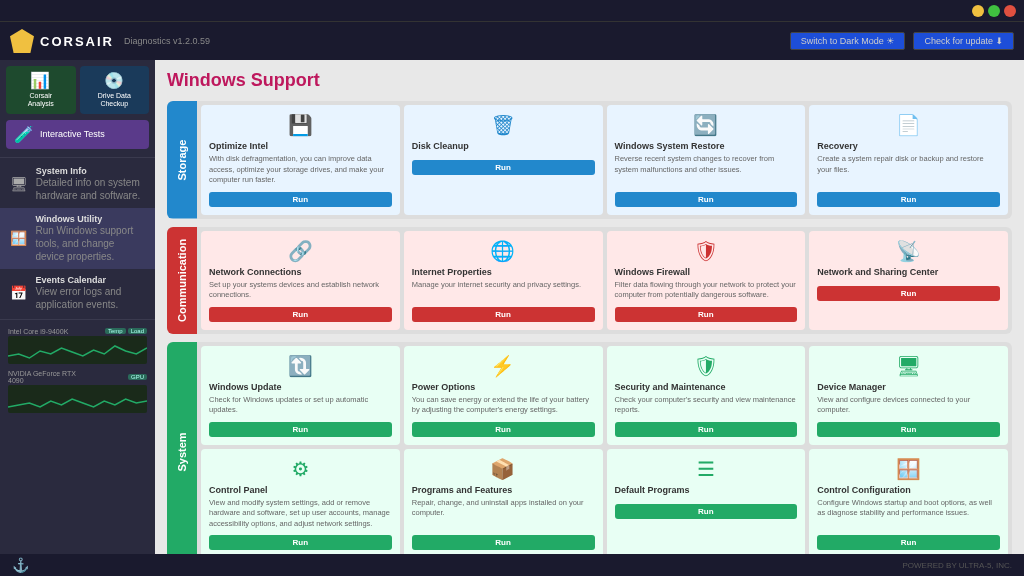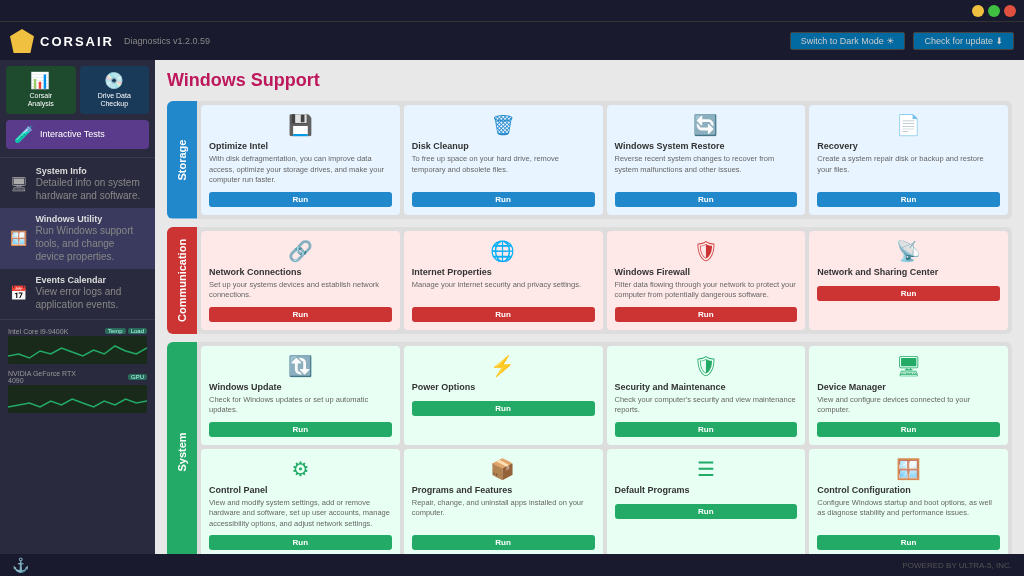--- a/index.html
+++ b/index.html
@@ -79,21 +79,21 @@
     .app-subtitle {
       color: #888;
       font-size: 9px;
       margin-left: 4px;
     }
     .header-right {
       display: flex;
       gap: 8px;
     }
     .header-btn {
-      background: #0369a1;
+      background: #1d4ed8;
       color: #ccc;
       border: 1px solid #444;
       padding: 3px 10px;
       font-size: 9px;
       cursor: pointer;
       border-radius: 2px;
     }
 
     
     .main-layout {
@@ -379,21 +379,20 @@
             <div class="category-cards">
               <div class="tool-card tool-card-storage">
         <div class="tool-card-icon storage-icon">💾</div>
         <div class="tool-card-title">Optimize Intel</div>
         <div class="tool-card-desc">With disk defragmentation, you can improve data access, optimize your storage drives, and make your computer run faster.</div>
         <button class="tool-card-run run-storage">Run</button>
       </div>
               <div class="tool-card tool-card-storage">
         <div class="tool-card-icon storage-icon">🗑</div>
         <div class="tool-card-title">Disk Cleanup</div>
-        <div class="tool-card-desc">To free up space on your hard drive, remove temporary and obsolete files.</div>
         <button class="tool-card-run run-storage">Run</button>
       </div>
               <div class="tool-card tool-card-storage">
         <div class="tool-card-icon storage-icon">🔄</div>
         <div class="tool-card-title">Windows System Restore</div>
         <div class="tool-card-desc">Reverse recent system changes to recover from system malfunctions and other issues.</div>
         <button class="tool-card-run run-storage">Run</button>
       </div>
               <div class="tool-card tool-card-storage">
         <div class="tool-card-icon storage-icon">📄</div>
@@ -436,20 +435,21 @@
             <div class="category-cards">
               <div class="tool-card tool-card-system">
         <div class="tool-card-icon system-icon">🔃</div>
         <div class="tool-card-title">Windows Update</div>
         <div class="tool-card-desc">Check for Windows updates or set up automatic updates.</div>
         <button class="tool-card-run run-system">Run</button>
       </div>
               <div class="tool-card tool-card-system">
         <div class="tool-card-icon system-icon">⚡</div>
         <div class="tool-card-title">Power Options</div>
+        <div class="tool-card-desc">You can save energy or extend the life of your battery by adjusting the computer's energy settings.</div>
         <button class="tool-card-run run-system">Run</button>
       </div>
               <div class="tool-card tool-card-system">
         <div class="tool-card-icon system-icon">🛡</div>
         <div class="tool-card-title">Security and Maintenance</div>
         <div class="tool-card-desc">Check your computer's security and view maintenance reports.</div>
         <button class="tool-card-run run-system">Run</button>
       </div>
               <div class="tool-card tool-card-system">
         <div class="tool-card-icon system-icon">🖥</div>

